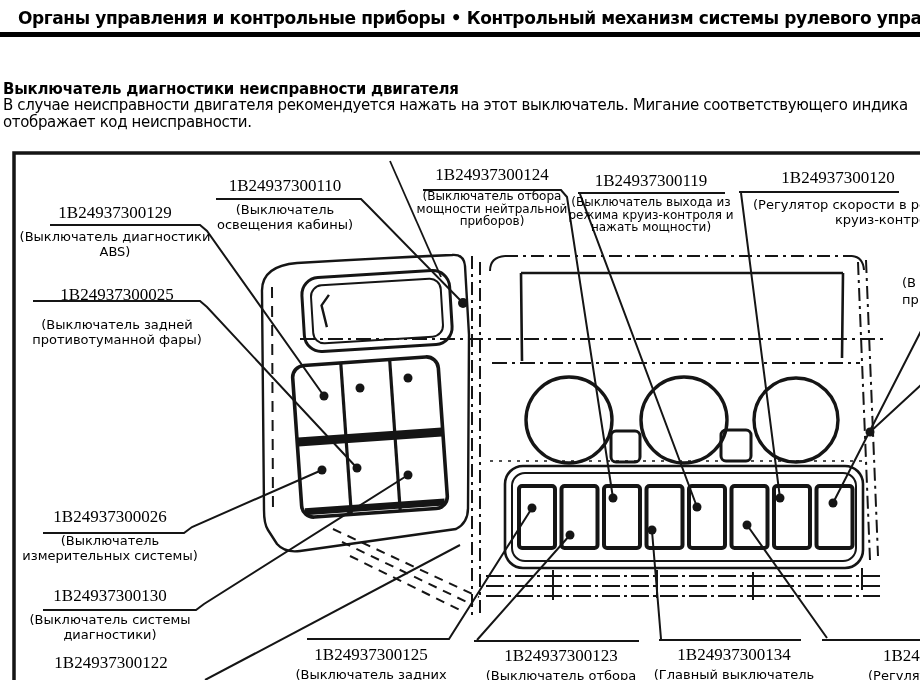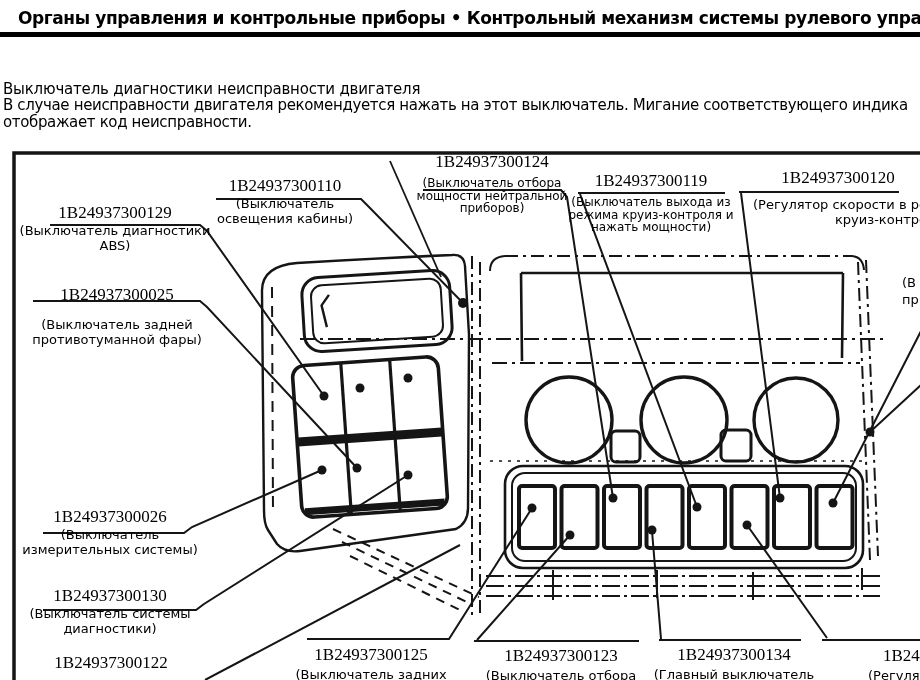--- a/index.html
+++ b/index.html
@@ -8,30 +8,30 @@
     background:#ffffff;color:#000;
     font-family:"DejaVu Sans",sans-serif;
   }
   .hdr{
     position:absolute;left:18px;top:8px;width:920px;
     font-size:17px;font-weight:bold;letter-spacing:-0.4px;white-space:nowrap;
   }
   .hdr-rule{position:absolute;left:0;top:32px;width:920px;height:5px;background:#000;}
   .sec-h{
     position:absolute;left:3px;top:80px;
-    font-size:15px;font-weight:normal;letter-spacing:-0.2px;white-space:nowrap;
+    font-size:15px;font-weight:bold;letter-spacing:-0.2px;white-space:nowrap;
   }
   .body-line{position:absolute;left:3px;font-size:15px;letter-spacing:-0.35px;white-space:nowrap;}
   .bl1{top:96px;} .bl2{top:113px;}
   svg.fig{position:absolute;left:0;top:145px;}
   .co{position:absolute;text-align:center;transform:translateX(-50%);}
   .co .num{
     font-family:"Liberation Serif",serif;font-size:17px;white-space:nowrap;line-height:20px;
   }
-  .co .desc{font-size:13px;line-height:15px;}
+  .co .desc{font-size:13px;line-height:15px;margin-top:6px;}
   .co .desc div{white-space:nowrap;}
   .co.small .desc{font-size:12px;line-height:12.5px;margin-top:5px;}
   .co.tight .desc{margin-top:2px;}
   .co.noc{transform:none;text-align:left;}
   .d120{position:absolute;left:753px;top:197px;width:258px;font-size:13px;line-height:15px;}
   .d120 .l1{white-space:nowrap;}
   .d120 .l2{white-space:nowrap;padding-left:82px;}
   .rm{position:absolute;left:902px;top:274px;font-size:13px;line-height:17px;}
   .rm div{white-space:nowrap;}
   .rb-desc{margin-left:-15px;}
@@ -168,21 +168,21 @@
 </div>
 
 <div class="co" style="left:285px;top:176px">
   <div class="num">1В24937300110</div>
   <div class="desc">
     <div>(Выключатель</div>
     <div>освещения кабины)</div>
   </div>
 </div>
 
-<div class="co small" style="left:492px;top:152px">
+<div class="co small" style="left:492px;top:165px">
   <div class="num">1В24937300124</div>
   <div class="desc">
     <div>(Выключатель отбора</div>
     <div>мощности нейтральной</div>
     <div>приборов)</div>
   </div>
 </div>
 
 <div class="co small" style="left:651px;top:171px">
   <div class="num">1В24937300119</div>

